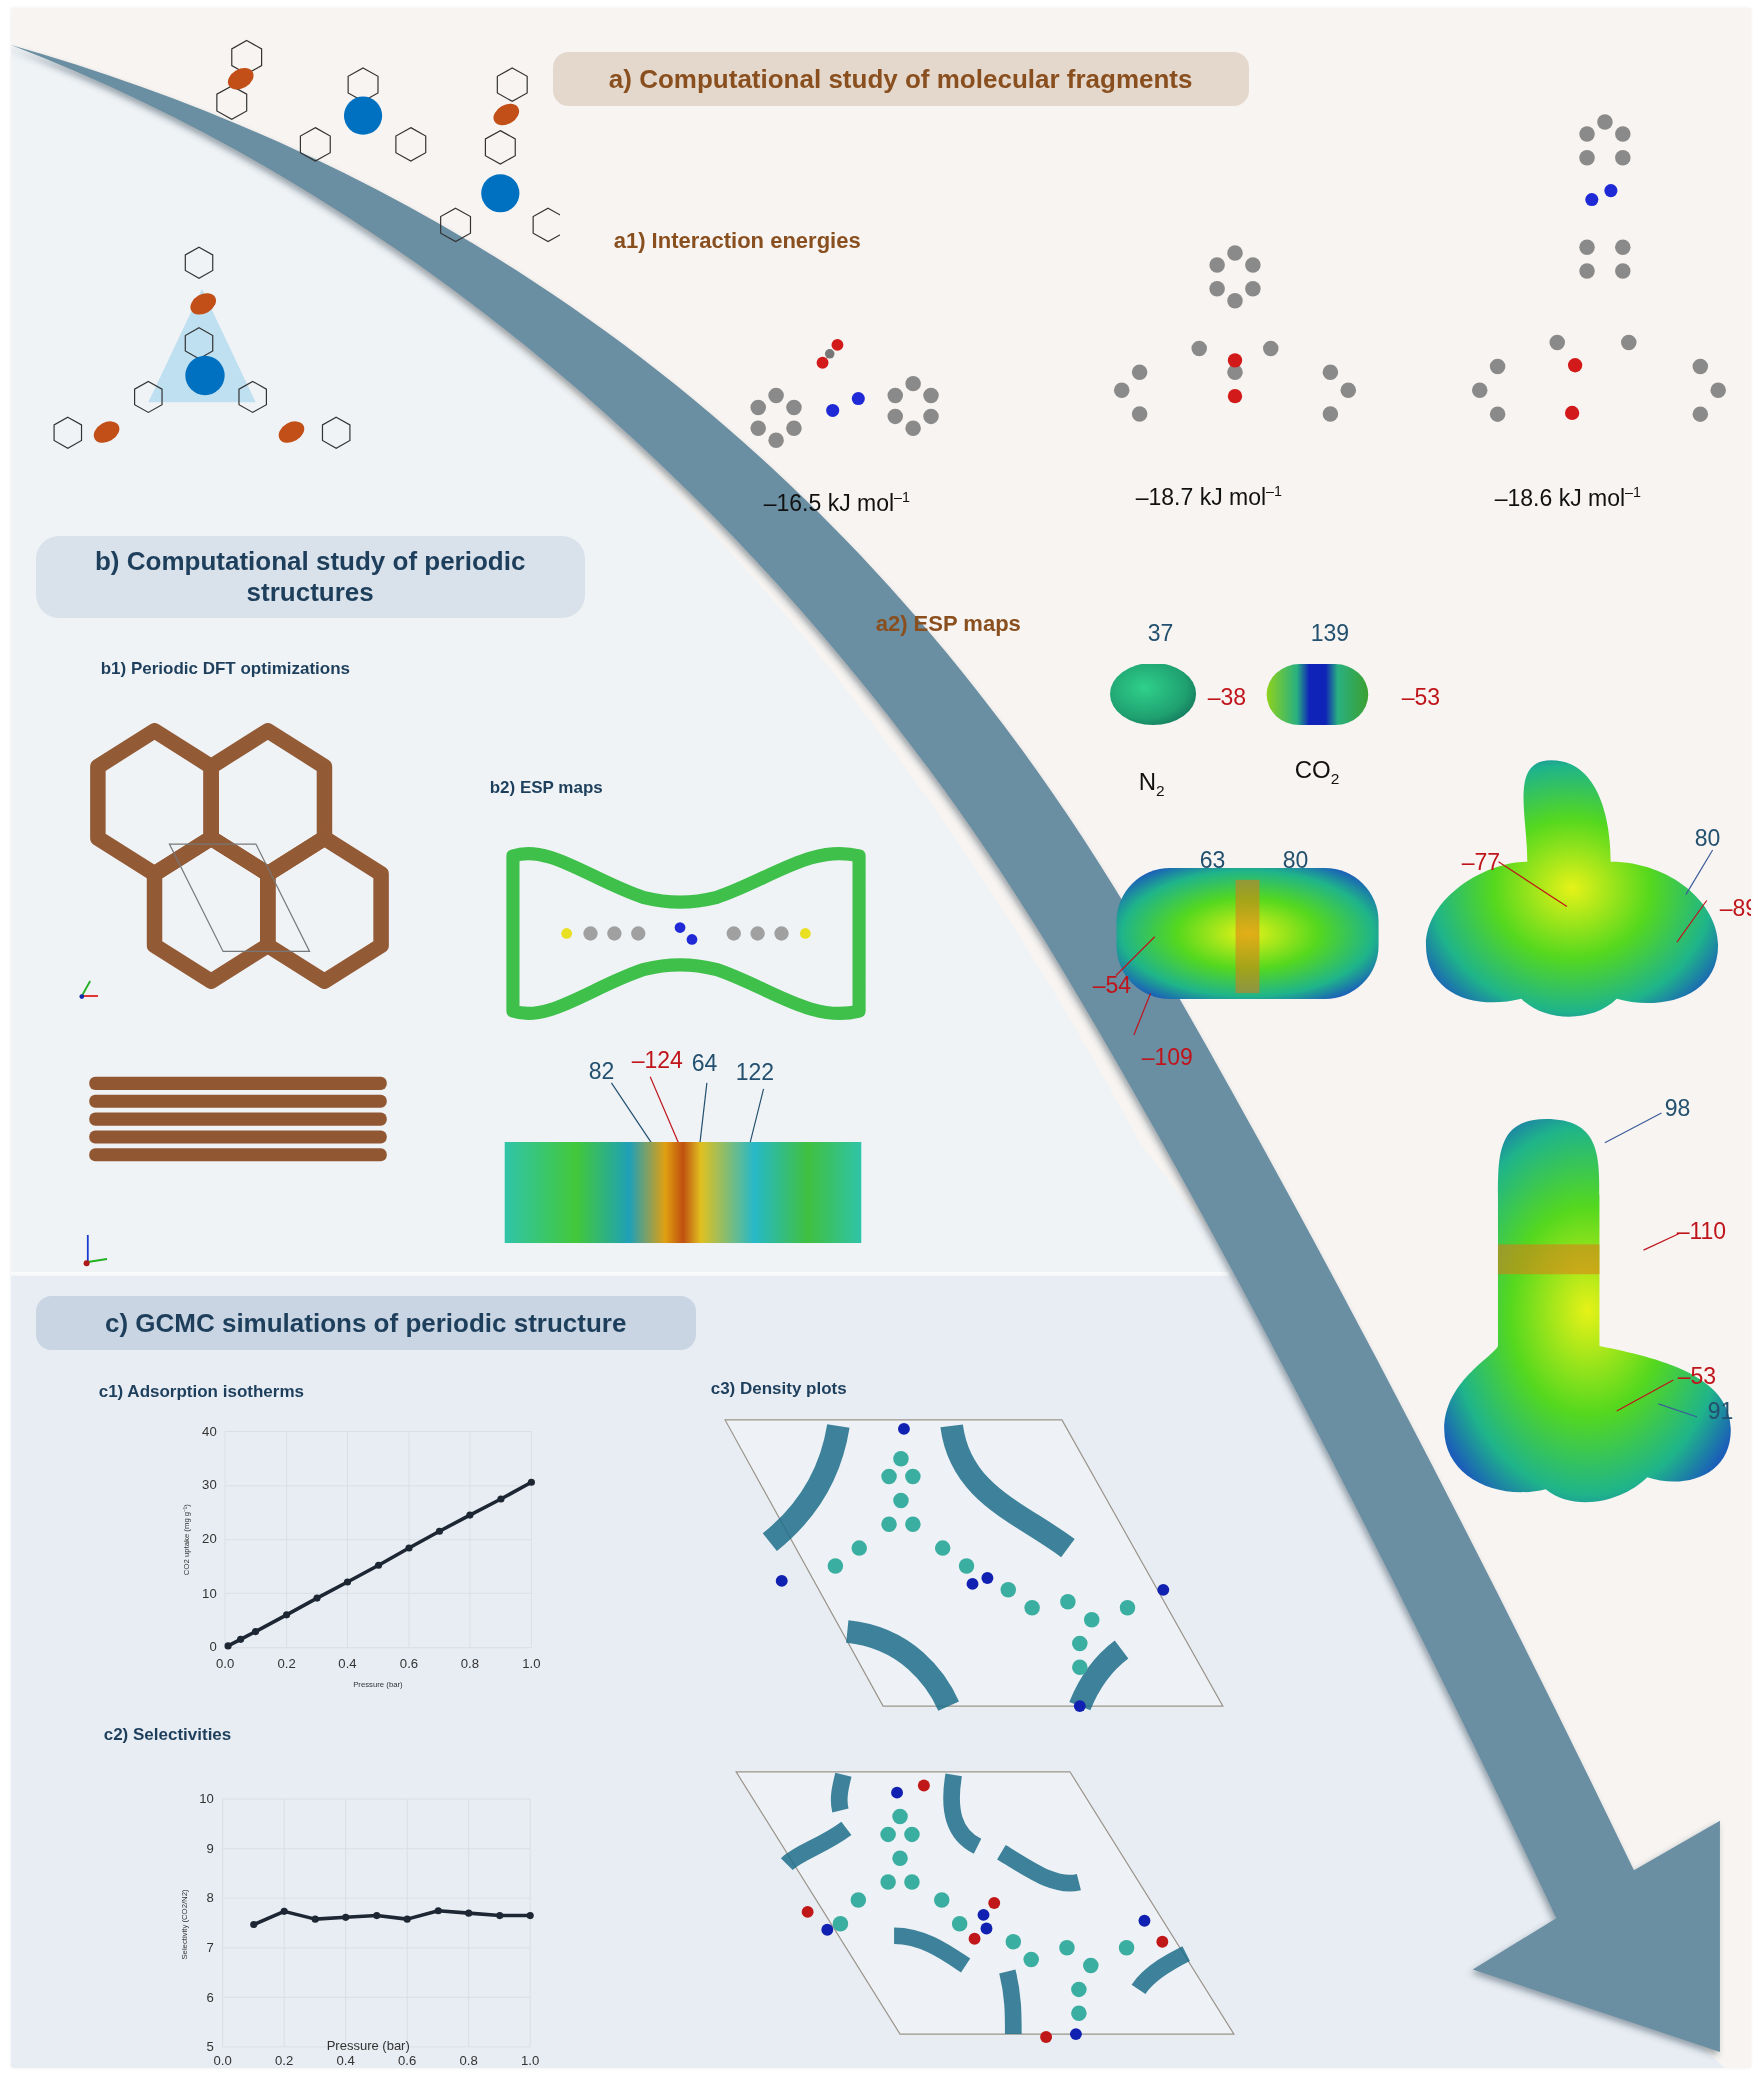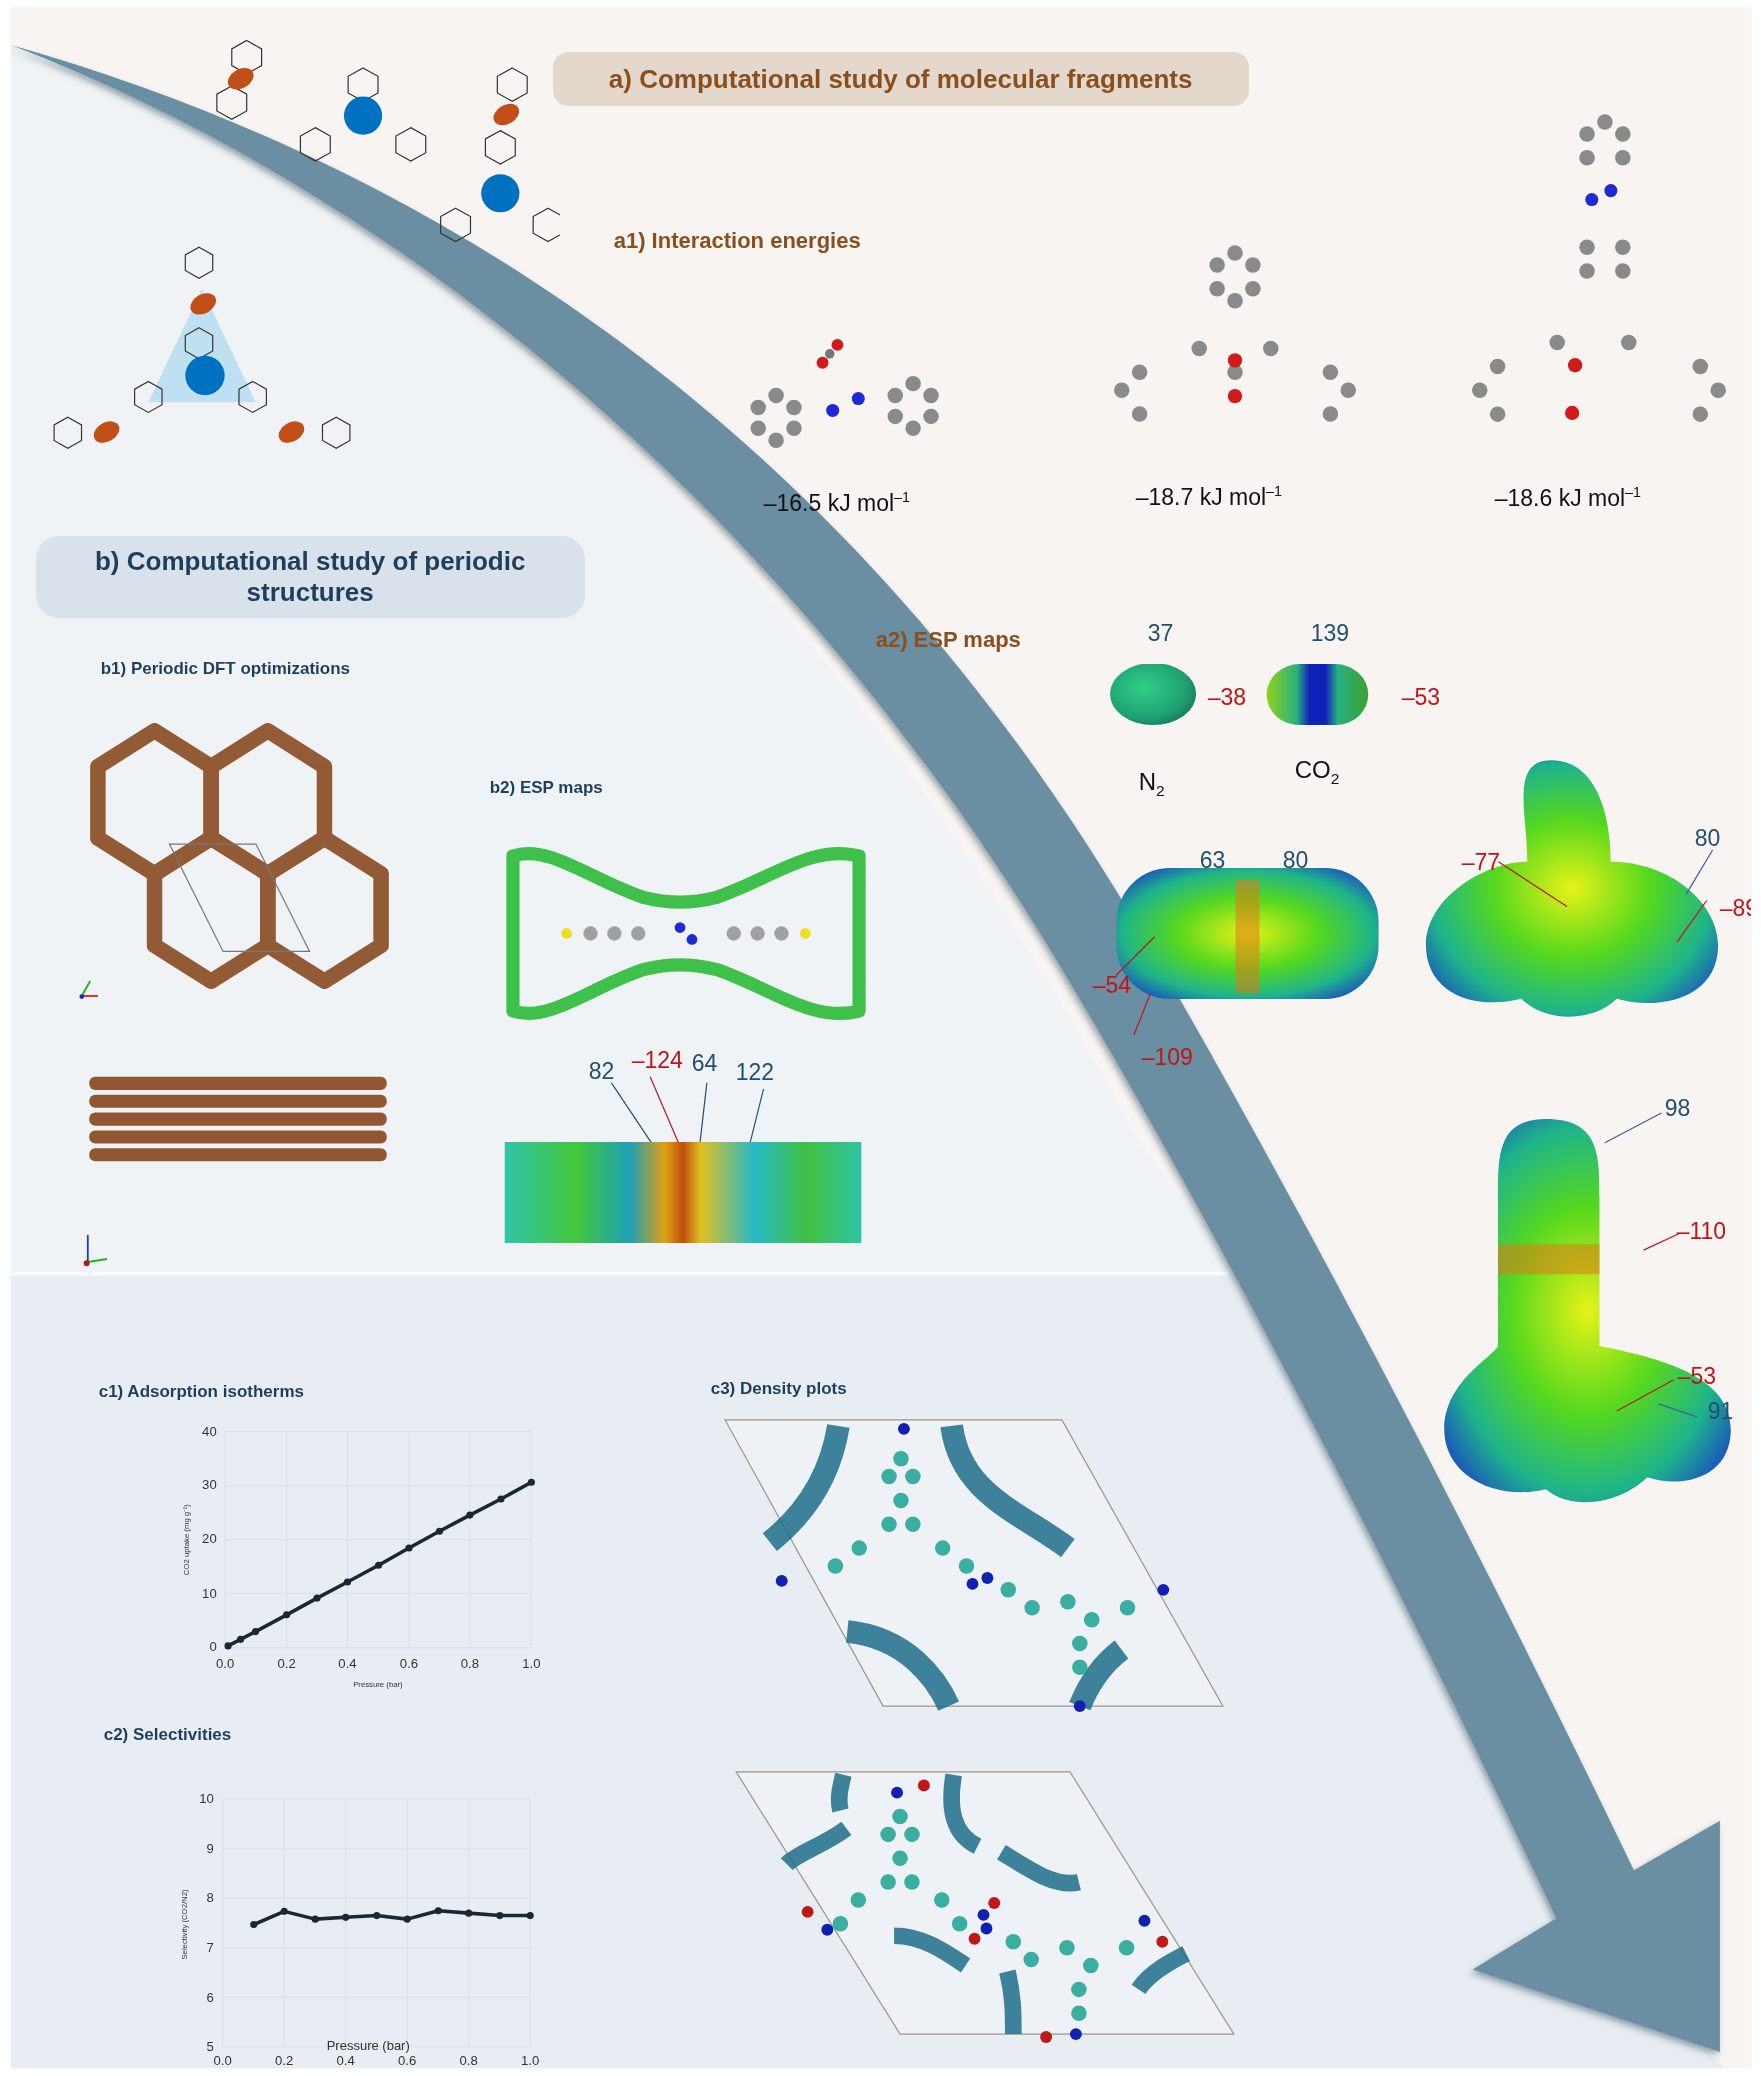--- a/index.html
+++ b/index.html
@@ -177,21 +177,21 @@
     <circle cx="258" cy="180" r="11" fill="#1f2ad6"></circle>
       <circle cx="290" cy="165" r="11" fill="#1f2ad6"></circle>
     <circle cx="230" cy="458" r="12" fill="#d21a1a"></circle>
       <circle cx="225" cy="538" r="12" fill="#d21a1a"></circle>
   </svg>
 
   <div class="abs energy" style="left:753px;top:481px;"><span>–16.5 kJ mol</span><sup>–1</sup></div>
   <div class="abs energy" style="left:1125px;top:475px;"><span>–18.7 kJ mol</span><sup>–1</sup></div>
   <div class="abs energy" style="left:1484px;top:476px;"><span>–18.6 kJ mol</span><sup>–1</sup></div>
 
-  <div class="abs sub-a" style="left:865px;top:619px;">a2) ESP maps</div>
+  <div class="abs sub-a" style="left:865px;top:603px;">a2) ESP maps</div>
   <div class="abs val-pos" style="left:1137px;top:612px;">37</div>
   <div class="abs val-pos" style="left:1300px;top:612px;">139</div>
   <svg class="abs" style="left:1099px;top:656px" width="269" height="66" viewBox="0 0 450 110">
     <ellipse cx="72" cy="50" rx="72" ry="52" fill="url(#n2Grad)"></ellipse>
     <rect x="312" y="0" width="170" height="102" rx="55" fill="url(#co2Grad)" transform="translate(-50,0)"></rect>
   </svg>
   <div class="abs val-neg" style="left:1197px;top:676px;">–38</div>
   <div class="abs val-neg" style="left:1391px;top:676px;">–53</div>
   <div class="abs mol-label" style="left:1128px;top:748px;margin-top:12px;"><span>N</span><sub>2</sub></div>
   <div class="abs mol-label" style="left:1284px;top:748px;"><span>CO</span><sub>2</sub></div>
@@ -307,20 +307,21 @@
         <stop offset="50%" stop-color="#c05010"></stop>
         <stop offset="55%" stop-color="#e0c020"></stop>
         <stop offset="70%" stop-color="#27b9c8"></stop>
         <stop offset="85%" stop-color="#40c040"></stop>
         <stop offset="100%" stop-color="#2fc4a8"></stop>
       </linearGradient>
     </defs>
     <rect x="0" y="0" width="600" height="170" fill="url(#sideGrad)"></rect>
   </svg>
 
+  <div class="abs pill-c" style="left:25px;top:1288px;width:660px;height:54px;">c) GCMC simulations of periodic structure</div>
   <div class="abs sub-b" style="left:88px;top:1374px;">c1) Adsorption isotherms</div>
   <div class="abs sub-b" style="left:93px;top:1717px;">c2) Selectivities</div>
   <div class="abs sub-b" style="left:700px;top:1371px;">c3) Density plots</div>
 
   <svg class="abs" style="left:149px;top:1409px" width="412" height="287" viewBox="0 0 690 480">
     <g stroke="#d7dde5" stroke-width="1.5">
       <line x1="109" y1="24" x2="622" y2="24"></line>
         <line x1="109" y1="115" x2="622" y2="115"></line>
       <line x1="109" y1="205" x2="622" y2="205"></line>
         <line x1="109" y1="295" x2="622" y2="295"></line>

